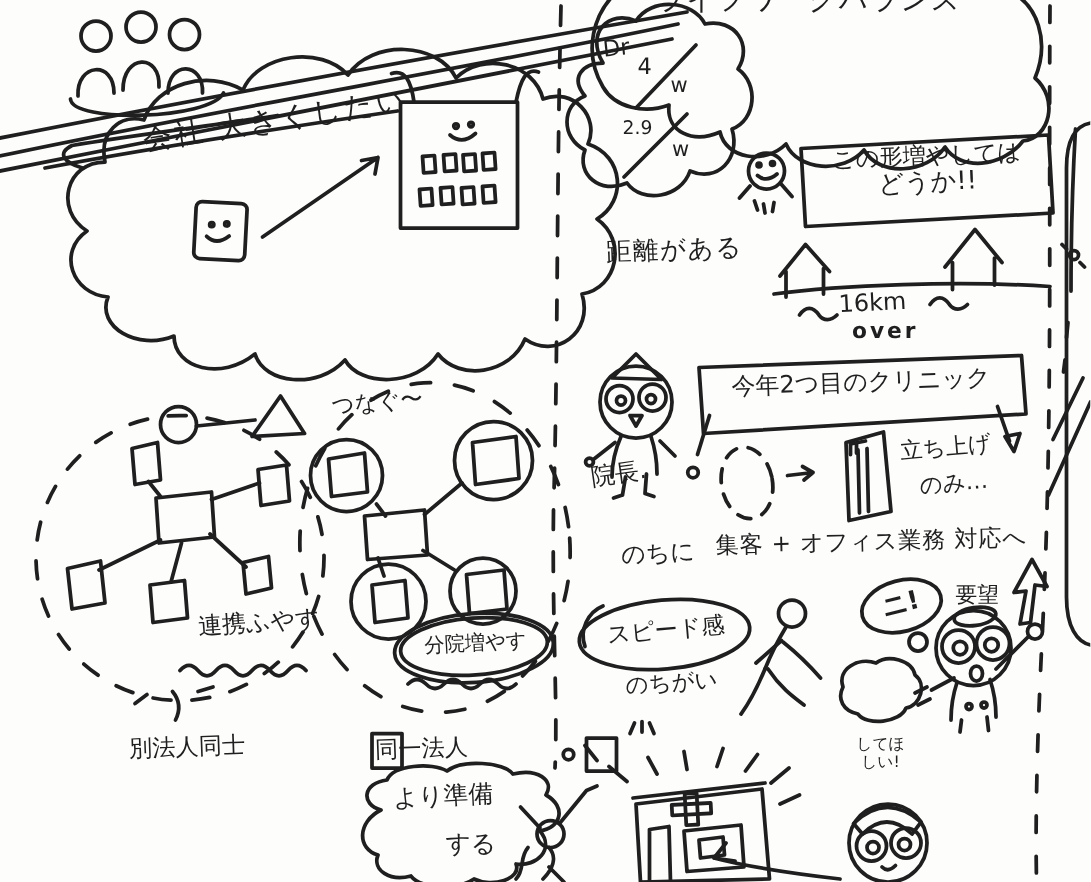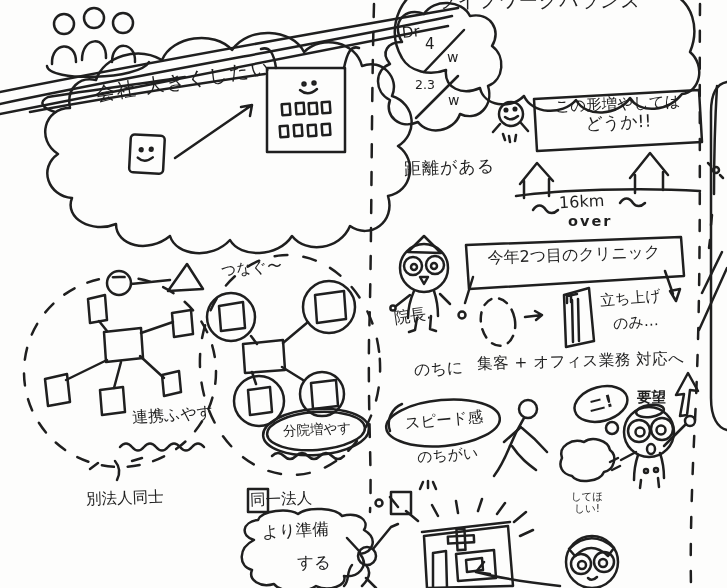--- a/index.html
+++ b/index.html
@@ -275,21 +275,21 @@
 
 </svg>
 
 <div class="t" style="left:94px;top:84px;font-size:19px;letter-spacing:2px;transform:rotate(-9deg);transform-origin:left top;">会社 大きくしたい</div>
 
 <div class="t" style="left:437px;top:-10px;font-size:19px;letter-spacing:1px;">ライフワークバランス</div>
 
 <div class="t" style="left:402px;top:24px;font-size:15px;transform:rotate(-6deg);">Dr</div>
 <div class="t" style="left:425px;top:36px;font-size:15px;">4</div>
 <div class="t" style="left:447px;top:50px;font-size:14px;">w</div>
-<div class="t" style="left:415px;top:78px;font-size:12.5px;">2.3</div>
+<div class="t" style="left:415px;top:78px;font-size:12.5px;">2.9</div>
 <div class="t" style="left:448px;top:93px;font-size:14px;">w</div>
 
 <div class="t c" style="left:537px;top:96px;width:162px;transform:rotate(-2.5deg);">
   <div style="font-size:15.5px;">この形増やしては</div>
   <div style="font-size:17px;">どうか!!</div>
 </div>
 
 <div class="t" style="left:404px;top:158px;font-size:17px;letter-spacing:1px;transform:rotate(-2deg);">距離がある</div>
 <div class="t" style="left:559px;top:193px;font-size:16px;transform:rotate(-3deg);">16km</div>
 <div class="t" style="left:568px;top:213px;font-size:14.5px;letter-spacing:2px;font-weight:bold;">over</div>
@@ -297,21 +297,21 @@
 <div class="t c" style="left:472px;top:246px;width:204px;font-size:16px;transform:rotate(-2deg);">今年2つ目のクリニック</div>
 
 <div class="t" style="left:394px;top:307px;font-size:16px;transform:rotate(-8deg);">院長.</div>
 
 <div class="t" style="left:600px;top:290px;font-size:15px;transform:rotate(-5deg);">立ち上げ</div>
 <div class="t" style="left:613px;top:314px;font-size:15px;transform:rotate(-5deg);">のみ…</div>
 
 <div class="t" style="left:414px;top:360px;font-size:16px;transform:rotate(-3deg);">のちに</div>
 <div class="t" style="left:477px;top:353px;font-size:15.5px;letter-spacing:0.5px;transform:rotate(-1.5deg);">集客 + オフィス業務 対応へ</div>
 
-<div class="t" style="left:637px;top:389px;font-size:14.5px;font-weight:bold;">要望</div>
+<div class="t" style="left:637px;top:389px;font-size:14.5px;font-weight:normal;">要望</div>
 
 <div class="t c" style="left:394px;top:412px;width:100px;font-size:15.5px;transform:rotate(-5deg);">スピード感</div>
 <div class="t" style="left:417px;top:447px;font-size:15px;transform:rotate(-4deg);">のちがい</div>
 
 <div class="t" style="left:588px;top:394px;font-size:17px;font-weight:bold;transform:rotate(-14deg);">ニ!</div>
 
 <div class="t c" style="left:564px;top:447px;width:46px;">
   <div style="font-size:10.5px;margin-top:44px;">してほ</div>
   <div style="font-size:10.5px;">しい!</div>
 </div>

